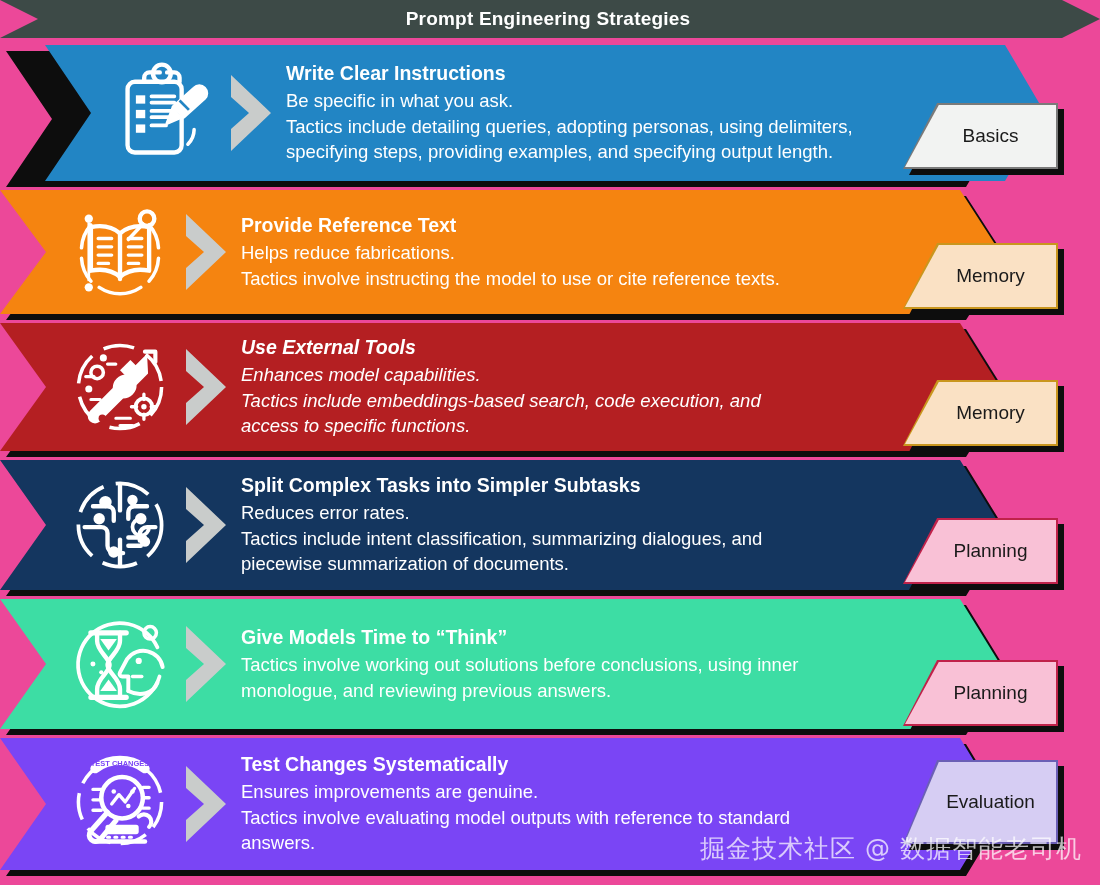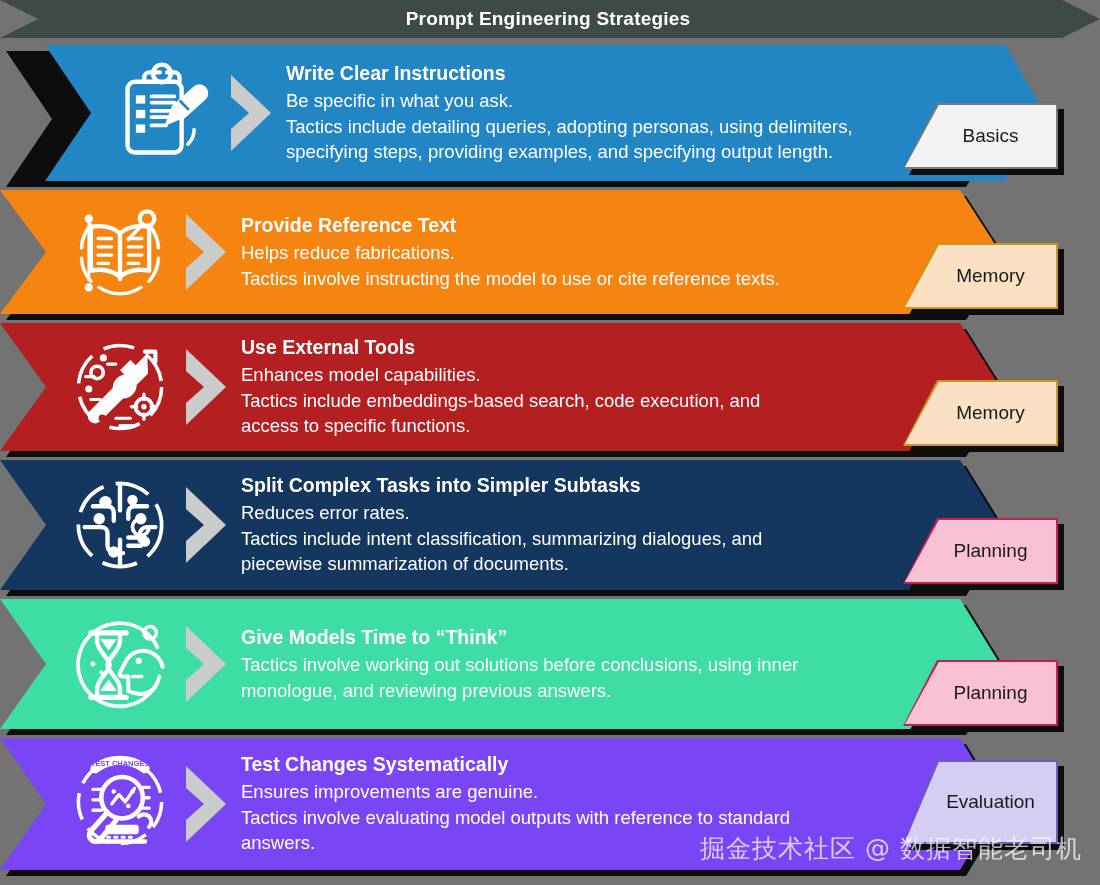--- a/index.html
+++ b/index.html
@@ -2,21 +2,21 @@
 <html><head>
 <meta charset="utf-8">
 <style>
   * { box-sizing: border-box; margin: 0; padding: 0; }
   html, body {
     width: 1100px; height: 885px;
     background: #ffffff;
     font-family: "Liberation Sans", sans-serif;
     overflow: hidden;
   }
-  #page { position: relative; width: 1100px; height: 885px; background:#737373; }
+  #page { position: relative; width: 1100px; height: 885px; background:#ec4899; }
 
   
   .header-banner {
     position: absolute; left: 0; top: 0; width: 1100px; height: 38px;
     background: #3d4a47;
     -webkit-clip-path: polygon(0 0, 1062px 0, 1100px 19px, 1062px 38px, 0 38px, 38px 19px);
     clip-path: polygon(0 0, 1062px 0, 1100px 19px, 1062px 38px, 0 38px, 38px 19px);
     display: flex; align-items: center; justify-content: center;
   }
   .header-title {
@@ -162,21 +162,21 @@
           </div>
           <div class="text-block">
             <div class="r-title">Provide Reference Text</div>
             <div class="r-line">Helps reduce fabrications.</div>
             <div class="r-line">Tactics involve instructing the model to use or cite reference texts.</div>
           </div>
         </div>
       </div>
       <div class="row" style="top: 323px; height: 128px;">
         <div class="banner-shadow"></div>
-        <div class="banner" style="background: rgb(180, 31, 34);">
+        <div class="banner" style="background: rgb(180, 31, 34); font-style: italic;">
           <div class="icon-box">
             <svg viewBox="0 0 100 100">
       <circle cx="50" cy="50" r="40" stroke="#ffffff" stroke-width="3.4" fill="none" stroke-dasharray="30 13"></circle>
       <path d="M76 18 l-20 20 a13 13 0 0 0 -13 13 l-22 22 a7 7 0 0 0 10 10 l22 -22 a13 13 0 0 0 13 -13 l11 -11" fill="#ffffff"></path>
       <path d="M74 16 h10 v10" stroke="#ffffff" stroke-width="4" fill="none" stroke-linecap="round" stroke-linejoin="round"></path>
       <path d="M60 24 l-10 10 l9 9 l10 -10" fill="#ffffff"></path>
       <circle cx="33" cy="80" r="3.6" fill="#b41f22"></circle>
       <circle cx="28" cy="36" r="6" stroke="#ffffff" stroke-width="3.4" fill="none"></circle>
       <circle cx="20" cy="52" r="3.4" fill="#ffffff"></circle>
       <circle cx="34" cy="22" r="3.4" fill="#ffffff"></circle>

